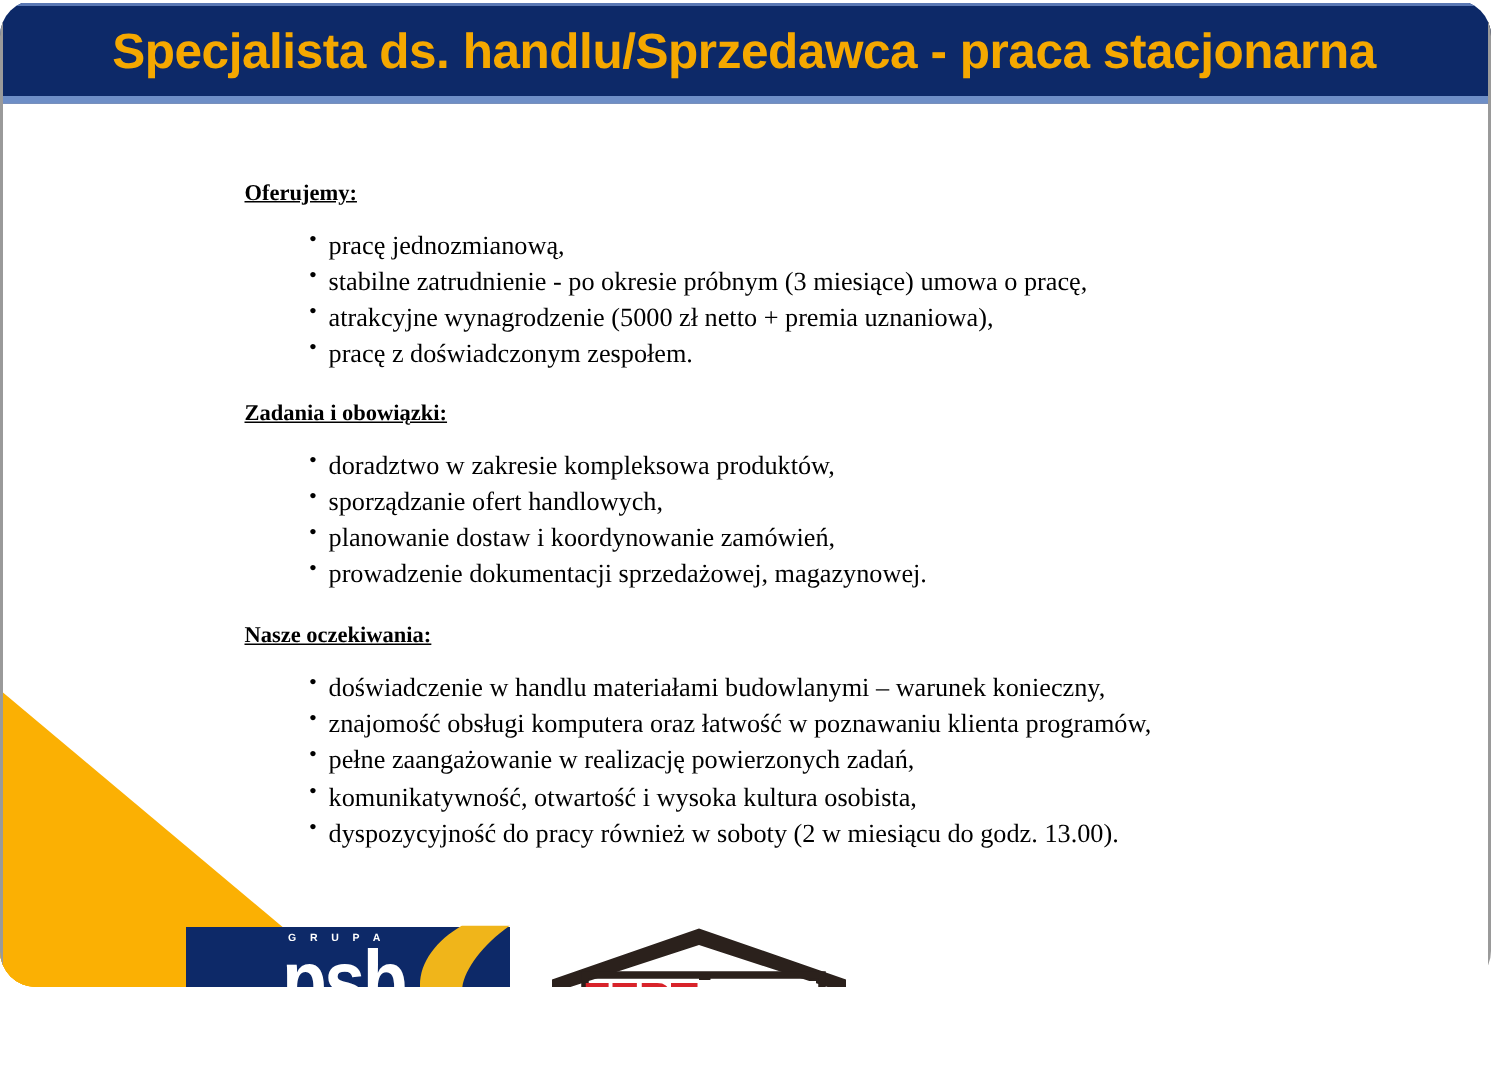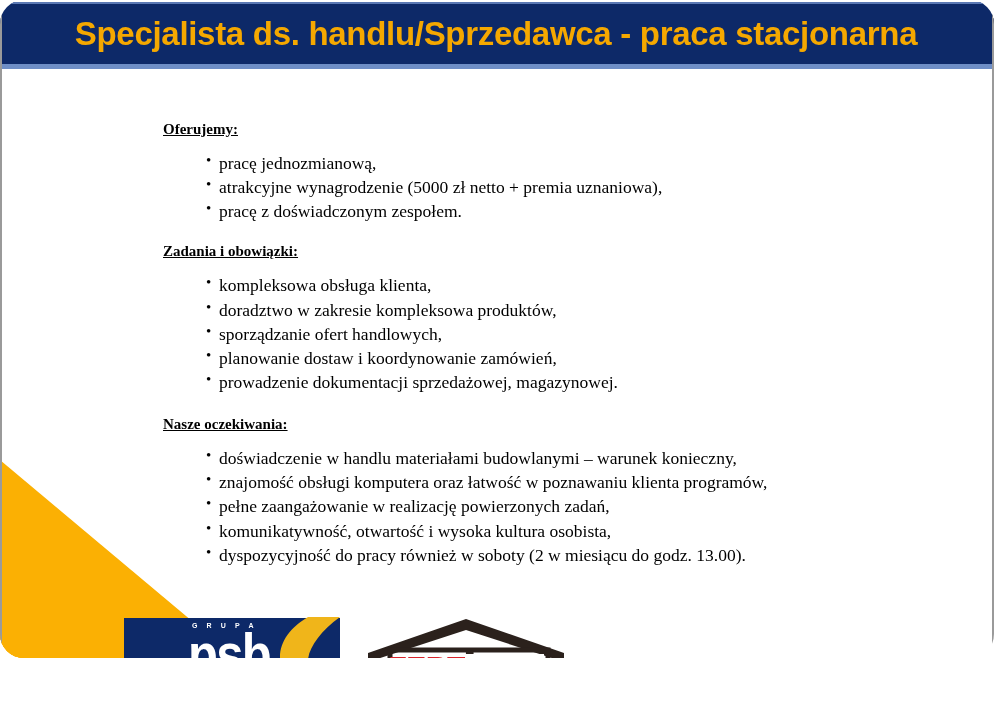--- a/index.html
+++ b/index.html
@@ -218,29 +218,29 @@
   <div id="title-banner">
     <div id="title-text">Specjalista ds. handlu/Sprzedawca - praca stacjonarna</div>
   </div>
 
   <div id="content">
 
     <div class="section" id="sec-offer">
       <div class="section-heading">Oferujemy:</div>
       <ul class="bullets">
         <li>pracę jednozmianową,</li>
+        <li>stabilne zatrudnienie - po okresie próbnym (3 miesiące) umowa o pracę,</li>
         <li>atrakcyjne wynagrodzenie (5000 zł netto + premia uznaniowa),</li>
         <li>pracę z doświadczonym zespołem.</li>
       </ul>
     </div>
 
     <div class="section" id="sec-tasks">
       <div class="section-heading">Zadania i obowiązki:</div>
       <ul class="bullets">
-        <li>kompleksowa obsługa klienta,</li>
         <li>doradztwo w zakresie kompleksowa produktów,</li>
         <li>sporządzanie ofert handlowych,</li>
         <li>planowanie dostaw i koordynowanie zamówień,</li>
         <li>prowadzenie dokumentacji sprzedażowej, magazynowej.</li>
       </ul>
     </div>
 
     <div class="section" id="sec-expect">
       <div class="section-heading">Nasze oczekiwania:</div>
       <ul class="bullets">

